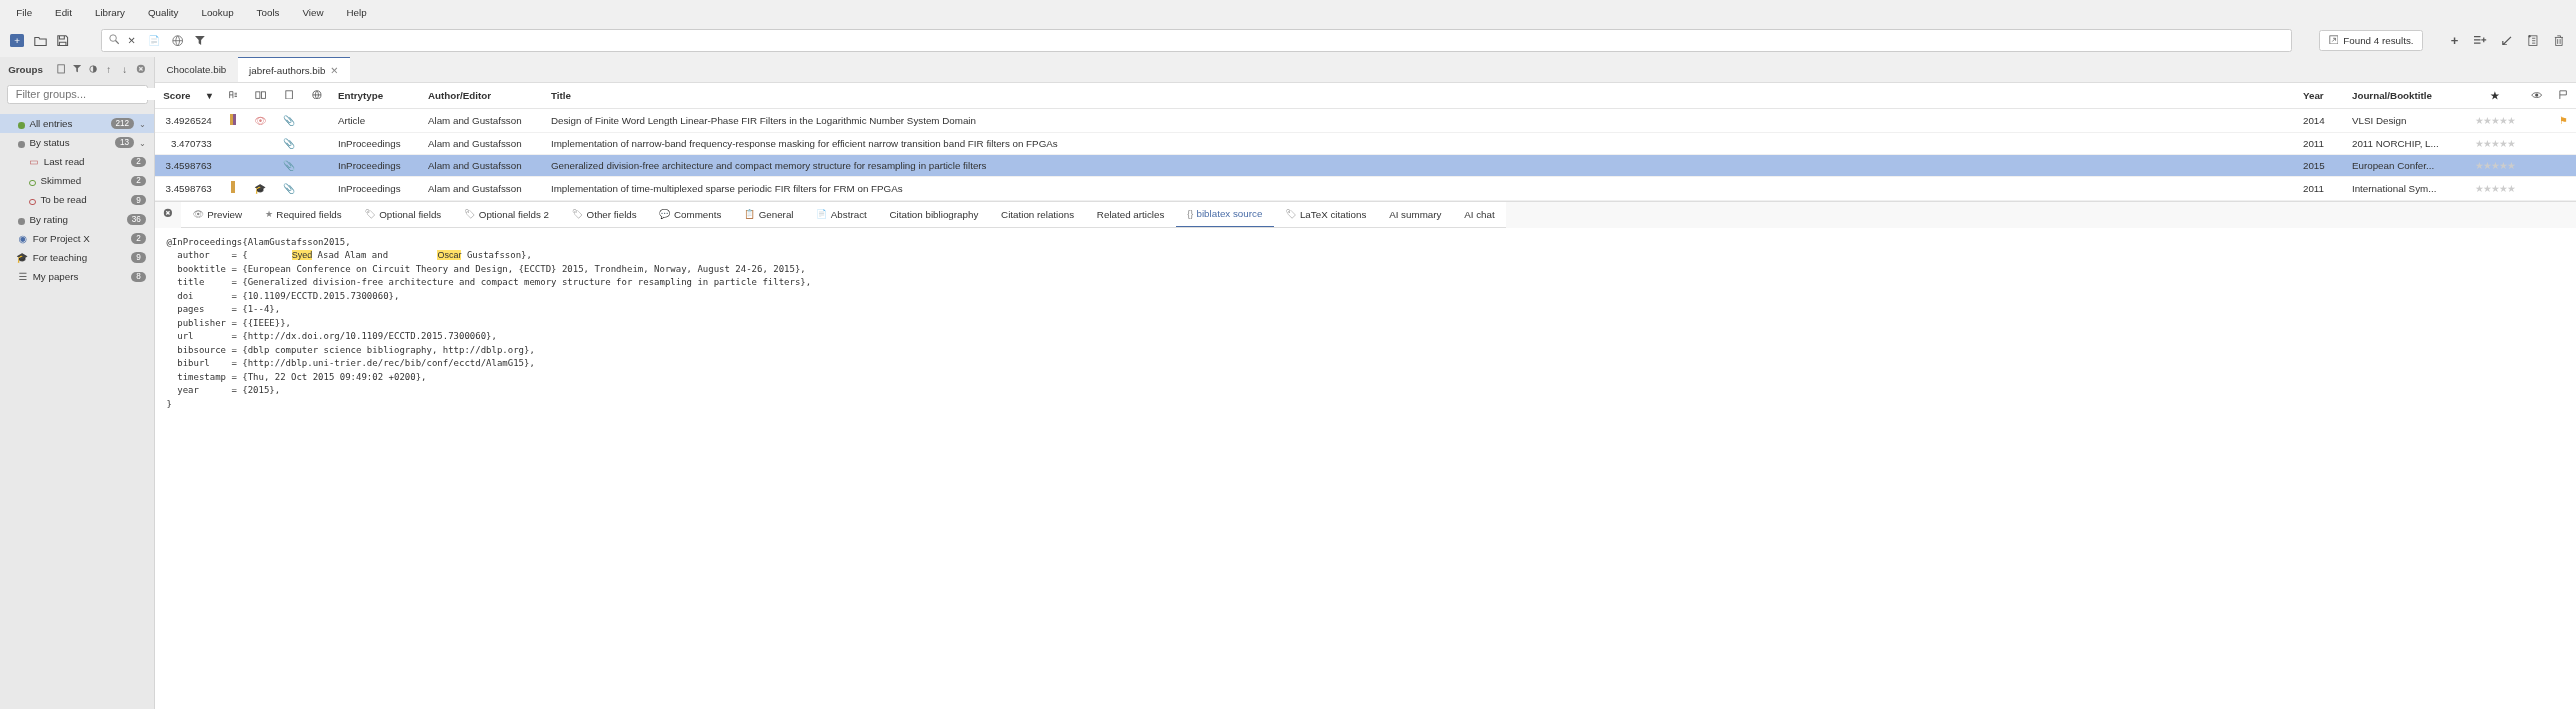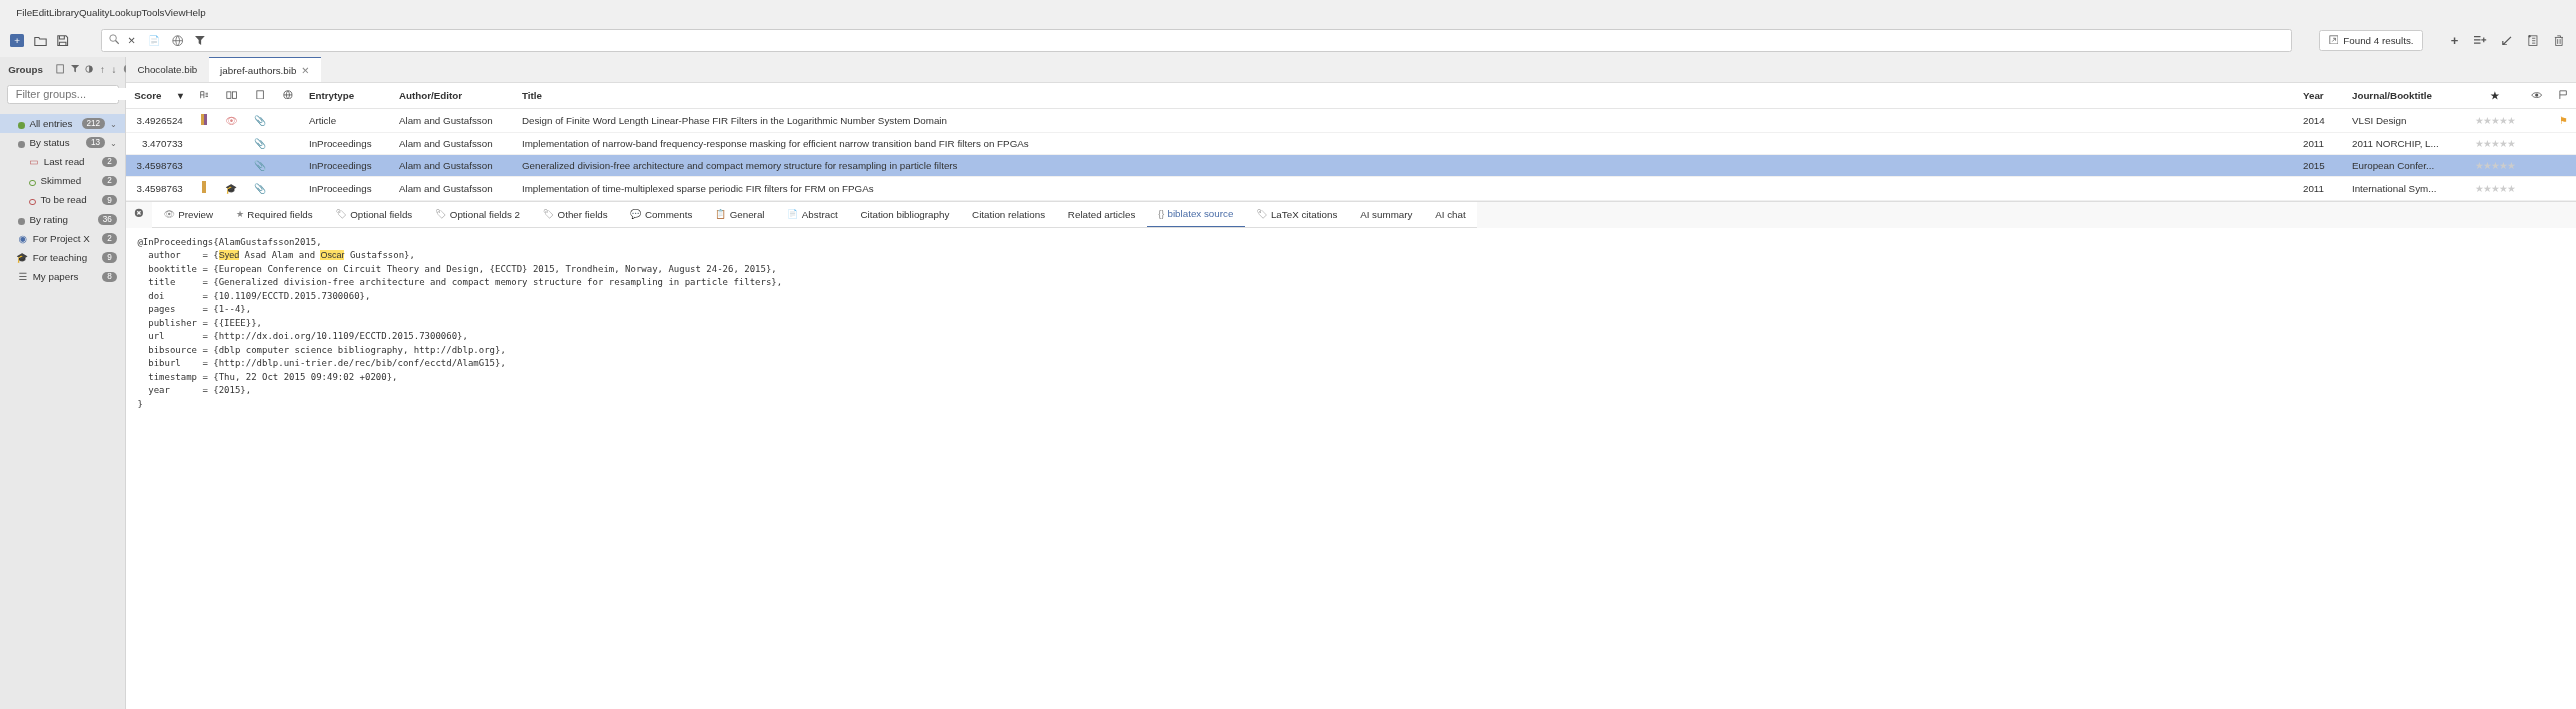--- a/index.html
+++ b/index.html
@@ -1,32 +1,32 @@
 <!DOCTYPE html>
 <html style="font-size:13px"><head>
   <meta charset="utf-8">
   <style>
     * { box-sizing: border-box; margin: 0; padding: 0; font-family: "Segoe UI", Arial, sans-serif; }
     body { background: #f0f0f0; color: #333; font-size: 9.8px; }
     
-    .menubar { display: flex; padding: 6.5px 16.3px; background: #f0f0f0; }
+    .menubar { display: flex; gap: 23px; padding: 6.5px 16.3px; background: #f0f0f0; }
     .menubar span { cursor: pointer; }
     
     .toolbar { display: flex; align-items: center; padding: 4.9px 9.8px; gap: 6.5px; }
     .toolbar-left { display: flex; gap: 8.2px; align-items: center; margin-right: 24.5px; }
     .icon-btn { width: 14.7px; height: 14.7px; display: inline-flex; align-items: center; justify-content: center; cursor: pointer; color: #555; }
     .search-wrap { flex: 1; display: flex; align-items: center; background: #fff; border: 0.8px solid #ccc; border-radius: 2.5px; padding: 3.3px 6.5px; gap: 4.9px; }
     .search-wrap input { flex: 1; border: none; outline: none; font-size: 9.8px; }
     .search-icons { display: flex; gap: 8.2px; align-items: center; color: #666; }
     .toolbar-right { display: flex; gap: 0; margin-left: 21px; }
     .results-box { display: flex; align-items: center; gap: 4.9px; border: 0.8px solid #ccc; background: #fff; padding: 3.3px 8.2px; border-radius: 2.5px; }
     .far-right { display: flex; gap: 11.4px; align-items: center; margin-left: 24.5px; color: #555; }
     
     .main { display: flex; height: calc(100vh - 57px); }
-    .sidebar { width: 126px; background: #e9e9e9; border-right: 0.8px solid #d5d5d5; display: flex; flex-direction: column; }
+    .sidebar { width: 155px; background: #e9e9e9; border-right: 0.8px solid #d5d5d5; display: flex; flex-direction: column; }
     .sidebar-header { display: flex; align-items: center; padding: 4.9px 8.2px; gap: 6.5px; font-weight: 600; color: #444; }
     .sidebar-header .spacer { flex: 1; }
     .sidebar-header .icon-btn { color: #666; }
     .group-filter { padding: 3.3px 6.5px; }
     .group-filter-wrap { display: flex; align-items: center; gap: 3.3px; background: #fff; border: 0.8px solid #ccc; border-radius: 2.5px; padding: 2.5px 4.9px; }
     .group-filter input { border: none; outline: none; flex: 1; font-size: 11px; }
     .groups-tree { padding-top: 6.5px; }
     .group-item { display: flex; align-items: flex-end; padding: 4.1px 8.2px; gap: 4.9px; cursor: pointer; }
     .group-item.selected { background: #c9d8ee; }
     .group-item .marker { width: 6.5px; height: 6.5px; border-radius: 50%; }
@@ -57,21 +57,21 @@
     .stars { color: #ccc; letter-spacing: -0.8px; }
     .mini-mark { width: 3.3px; height: 11.4px; display: inline-block; }
     
     .entry-editor { flex: 1; display: flex; flex-direction: column; background: #f8f8f8; }
     .editor-tabs { display: flex; border-bottom: 0.8px solid #ddd; background: #fff; overflow-x: auto; }
     .editor-tab { padding: 6.5px 11.4px; cursor: pointer; display: flex; align-items: center; gap: 3.3px; white-space: nowrap; }
     .editor-tab.active { color: #4a6da7; border-bottom: 1.6px solid #4a6da7; }
     .editor-tab .ticon { color: #888; font-size: 9px; }
     .editor-close { padding: 6.5px 8.2px; cursor: pointer; color: #555; }
     .source-view { flex: 1; padding: 8.2px 11.4px; font-family: "Consolas", monospace; font-size: 9px; line-height: 1.5; background: #fff; overflow: auto; white-space: pre; }
-    .hl { background: #ffe066; }
+    .hl { background: #ffe066; margin-left: 44px; }
   </style>
 </head>
 <body>
 
 <div class="menubar" id="menubar">
     <span>File</span>
     <span>Edit</span>
     <span>Library</span>
     <span>Quality</span>
     <span>Lookup</span>

